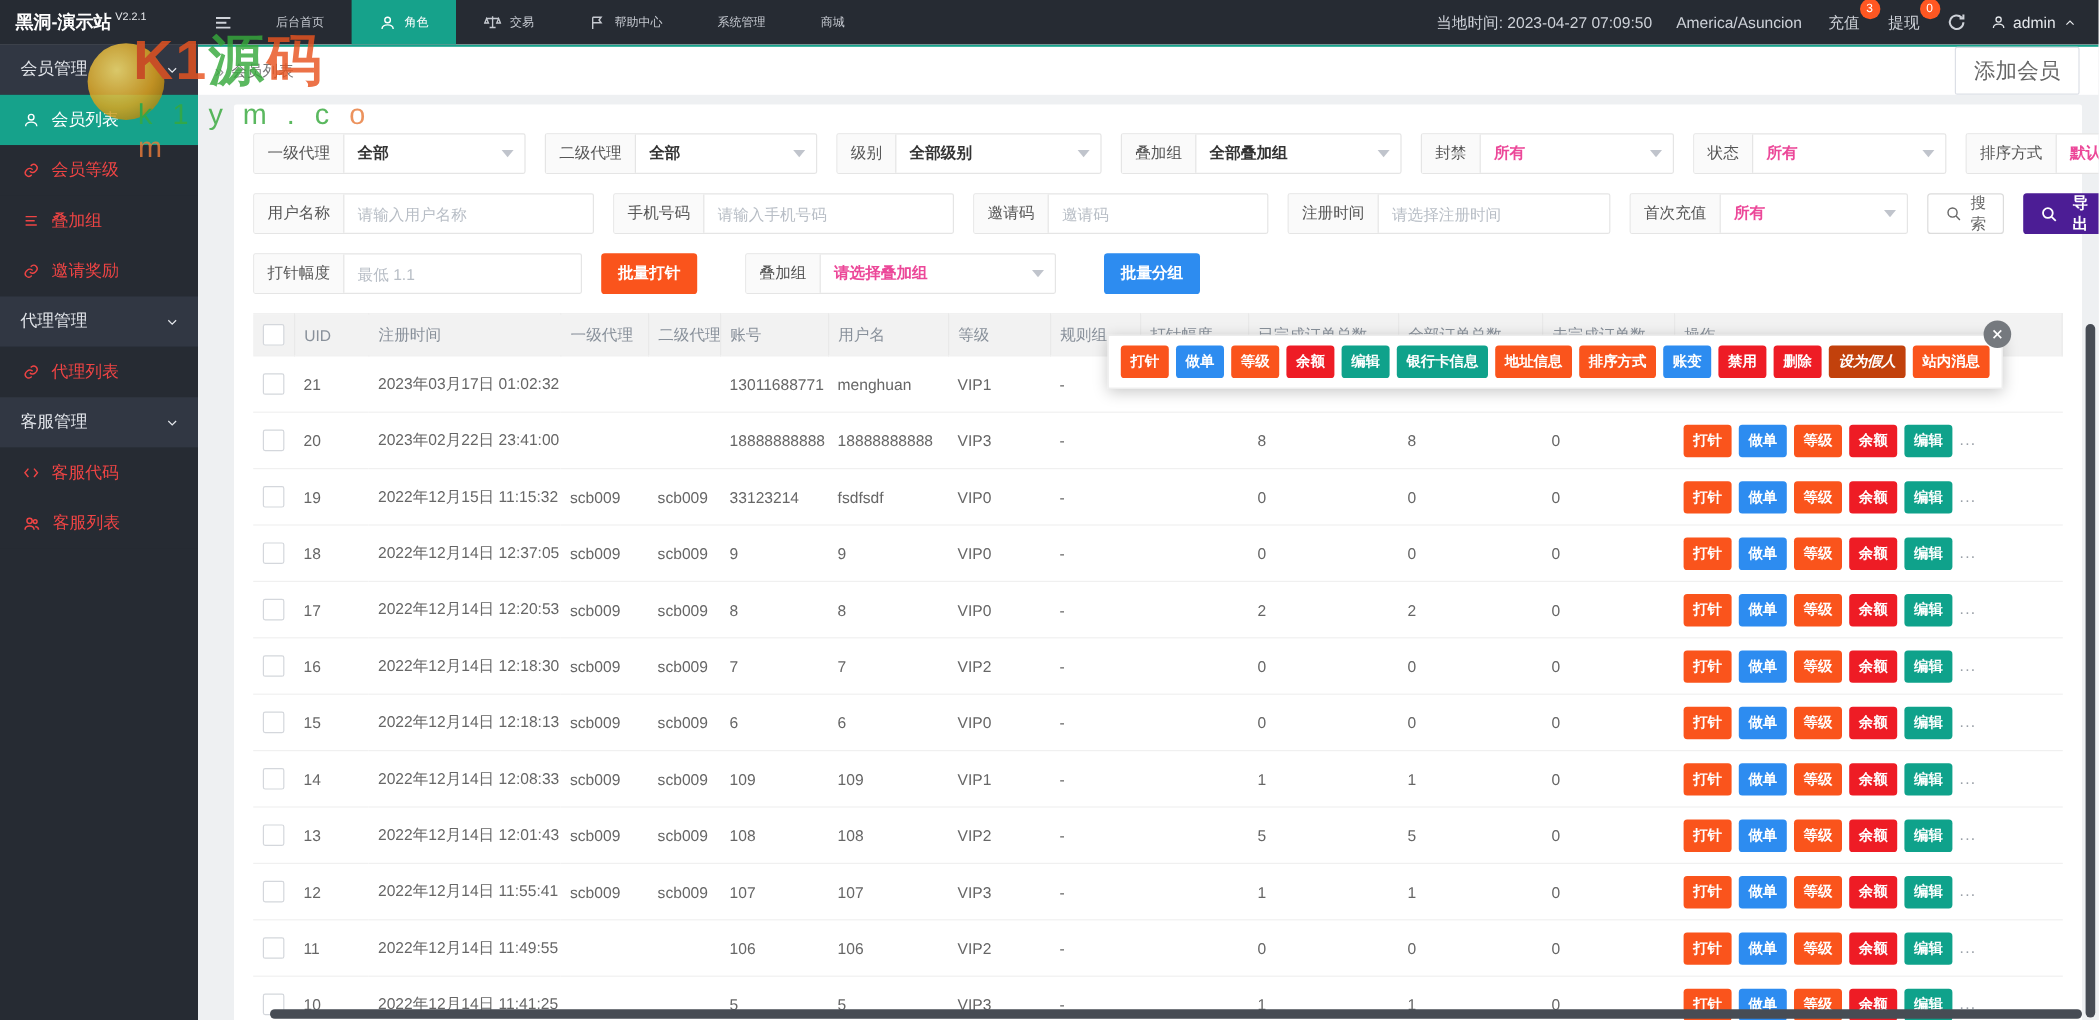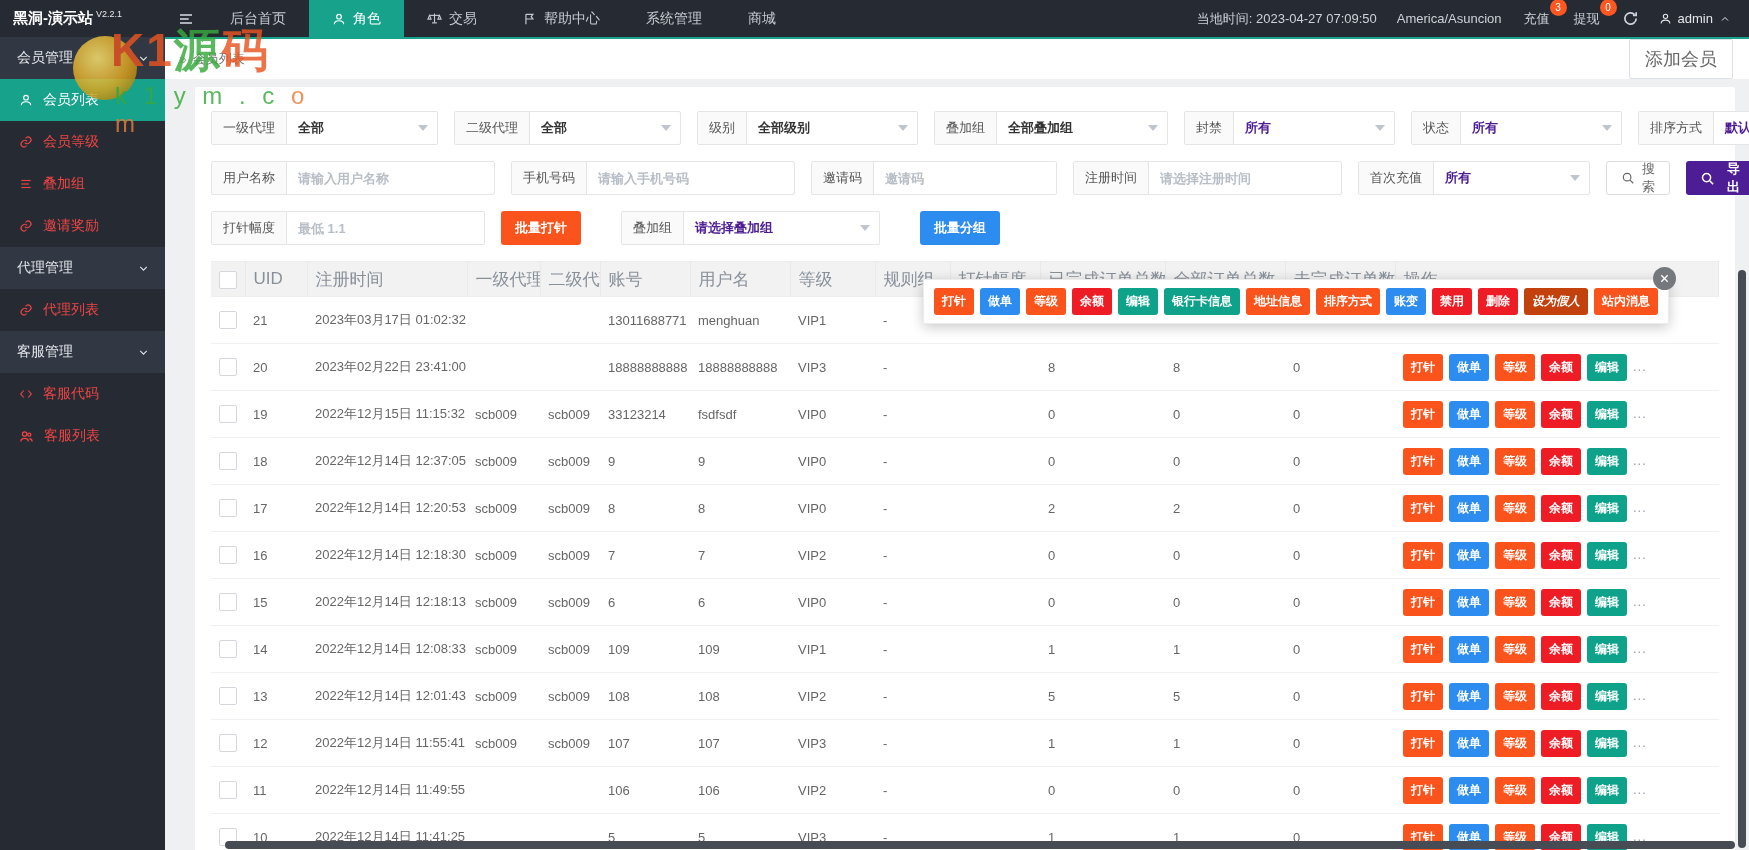--- a/index.html
+++ b/index.html
@@ -5,21 +5,21 @@
   html,body{margin:0;padding:0;}
   body{font-family:"Liberation Sans","DejaVu Sans",sans-serif;}
   .screen{position:relative;width:1749px;height:850px;overflow:hidden;background:#eef0f2;}
 
   
   .topnav{position:absolute;top:0;left:0;right:0;height:37px;background:#262b33;display:flex;align-items:center;color:#c6cad1;z-index:10;}
   .brand{width:152px;padding-left:13px;color:#fff;font-size:15px;font-weight:bold;white-space:nowrap;}
   .brand-ver{font-size:9px;margin-left:3px;font-weight:normal;color:#e8eaee;}
   .nav-ham{width:42px;height:37px;display:flex;align-items:center;justify-content:center;cursor:pointer;color:#cfd3da;}
   .nav-items{display:flex;height:37px;}
-  .nav-item{height:37px;display:flex;align-items:center;gap:7px;padding:0 23px;font-size:14px;color:#c6cad1;cursor:pointer;text-decoration:none;}
+  .nav-item{height:37px;display:flex;align-items:center;gap:7px;padding:0 23px;font-size:10px;color:#c6cad1;cursor:pointer;text-decoration:none;}
   .nav-item.active{background:#16a28b;color:#fff;}
   .nav-right{margin-left:auto;display:flex;align-items:center;gap:20px;padding-right:18px;font-size:13px;color:#cdd1d8;}
   .badge-wrap{position:relative;cursor:pointer;padding:0 2px;}
   .badge{position:absolute;top:-11px;right:-15px;background:#ff5722;color:#fff;border-radius:9px;min-width:17px;height:17px;line-height:17px;font-size:10px;text-align:center;font-style:normal;padding:0 2px;box-sizing:border-box;}
   .nav-user{display:flex;align-items:center;gap:6px;cursor:pointer;color:#e3e6ea;}
   .icon{display:inline-flex;align-items:center;justify-content:center;}
 
   
   .sidebar{position:absolute;top:37px;left:0;bottom:0;width:165px;background:#262b33;z-index:9;}
   .side-group{height:42px;display:flex;align-items:center;justify-content:space-between;padding:0 15px 0 17px;color:#e2e5ea;font-size:14px;background:#313743;cursor:pointer;}
@@ -33,38 +33,38 @@
   .bc-current{color:#777;font-size:13px;}
   .add-btn{margin-left:auto;background:#fff;border:1px solid #dcdfe6;border-radius:2px;color:#666;font-size:18px;padding:7px 15px;cursor:pointer;}
 
   .card{margin:8px 14px 0 30px;background:#fff;border-radius:2px;padding:24px 16px 60px 16px;position:relative;}
 
   
   .frow{display:flex;align-items:center;gap:16px;margin-bottom:16px;flex-wrap:nowrap;}
   .fgroup{display:flex;height:34px;border:1px solid #e5e5e5;border-radius:2px;background:#fff;box-sizing:border-box;}
   .flabel{display:flex;align-items:center;padding:0 11px;background:#fafafa;border-right:1px solid #e5e5e5;color:#555;font-size:13px;white-space:nowrap;}
   .fselect{display:flex;align-items:center;justify-content:space-between;padding:0 9px 0 11px;font-size:13px;color:#333;cursor:pointer;font-weight:bold;}
-  .fvalue.muted{color:#4c1d95;}
+  .fvalue.muted{color:#ec4899;}
   .caret{width:0;height:0;border-left:5px solid transparent;border-right:5px solid transparent;border-top:6px solid #c0c4cc;margin-left:8px;}
-  .finput{border:none;outline:none;padding:0 11px;font-size:13px;color:#0c4a6e;background:transparent;font-weight:bold;}
+  .finput{border:none;outline:none;padding:0 11px;font-size:13px;color:#0c4a6e;background:transparent;}
   .finput::placeholder{color:#b8bec6;}
   .w130{width:130px;}.w135{width:135px;}.w140{width:140px;}.w150{width:150px;}
   .w160{width:160px;}.w170{width:170px;}.w175{width:175px;}.w185{width:185px;}
   .gap-lg{margin-left:24px;}
 
   .btn{height:34px;border-radius:3px;font-size:13px;border:none;cursor:pointer;padding:0 14px;display:inline-flex;align-items:center;gap:7px;box-sizing:border-box;}
   .btn-search{background:#fff;border:1px solid #dcdcdc;color:#666;}
   .btn-export{background:#4c1d95;color:#fff;font-weight:bold;gap:12px;}
   .btn-orange-solid{background:#fa541c;color:#fff;font-weight:bold;}
   .btn-blue-solid{background:#2d8cf0;color:#fff;font-weight:bold;}
 
   
   .table-wrap{position:relative;margin-top:0;}
   table{width:100%;border-collapse:collapse;table-layout:fixed;font-size:13px;}
-  thead th{background:#f2f2f2;height:34px;text-align:left;padding:0 8px;color:#88909a;font-weight:normal;font-size:17px;border:1px solid #eee;border-left:none;border-right:1px solid #e9e9e9;white-space:nowrap;overflow:hidden;}
+  thead th{background:#f2f2f2;height:34px;text-align:left;padding:0 8px;color:#88909a;font-weight:normal;font-size:13px;border:1px solid #eee;border-left:none;border-right:1px solid #e9e9e9;white-space:nowrap;overflow:hidden;}
   tbody td{height:46px;border-bottom:1px solid #f0f0f0;padding:0 8px;color:#666;white-space:nowrap;overflow:hidden;}
   .col-check{text-align:center;padding:0 !important;}
   .cb{display:inline-block;width:16px;height:16px;border:1px solid #d4d7dc;border-radius:2px;background:#fff;vertical-align:middle;cursor:pointer;}
   .abtn{display:inline-block;padding:5px 8px;border-radius:3px;color:#fff;font-size:12px;margin-right:6px;border:none;cursor:pointer;white-space:nowrap;font-weight:bold;}
   .btn-orange{background:#fa541c;}
   .btn-blue{background:#2d8cf0;}
   .btn-red{background:#ee1c25;}
   .btn-teal{background:#0fa28b;}
   .btn-green{background:#c2410c;font-style:italic;}
   .more{color:#9aa0a8;letter-spacing:1px;cursor:pointer;}

